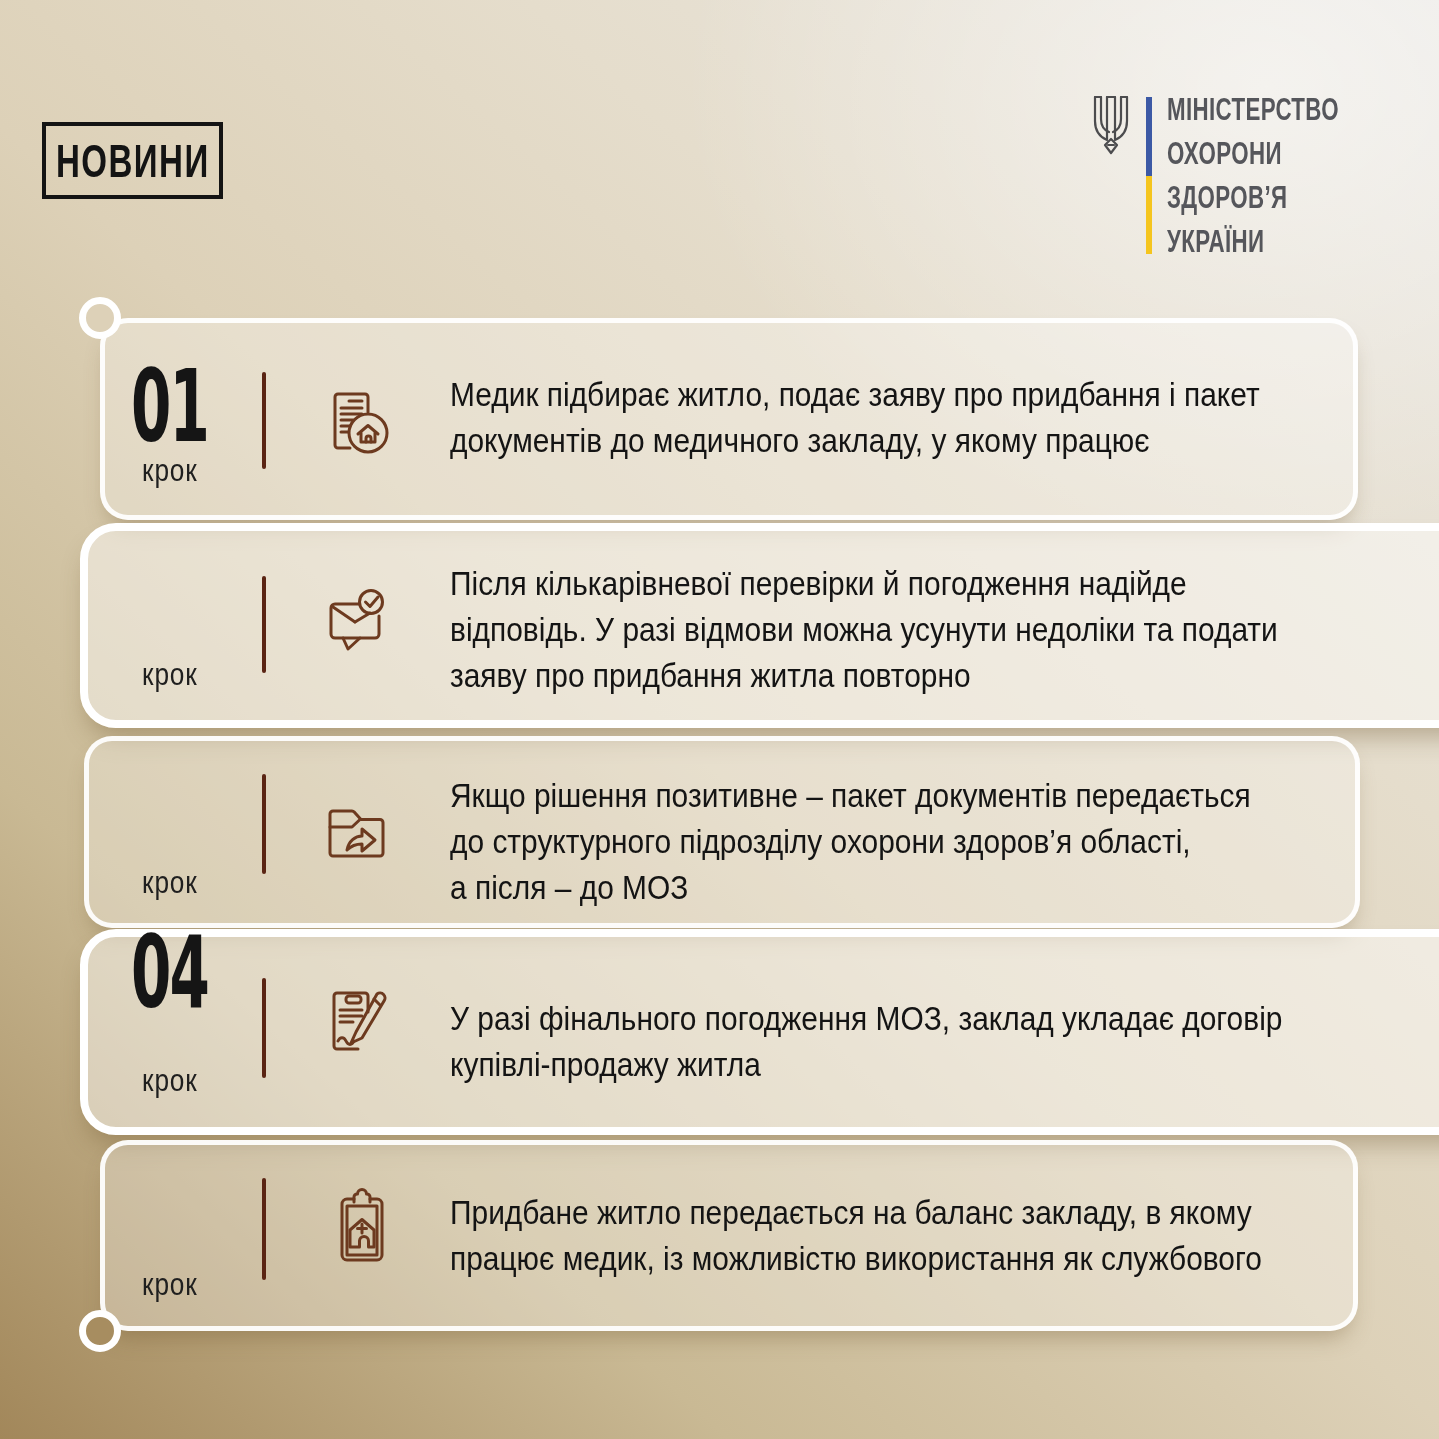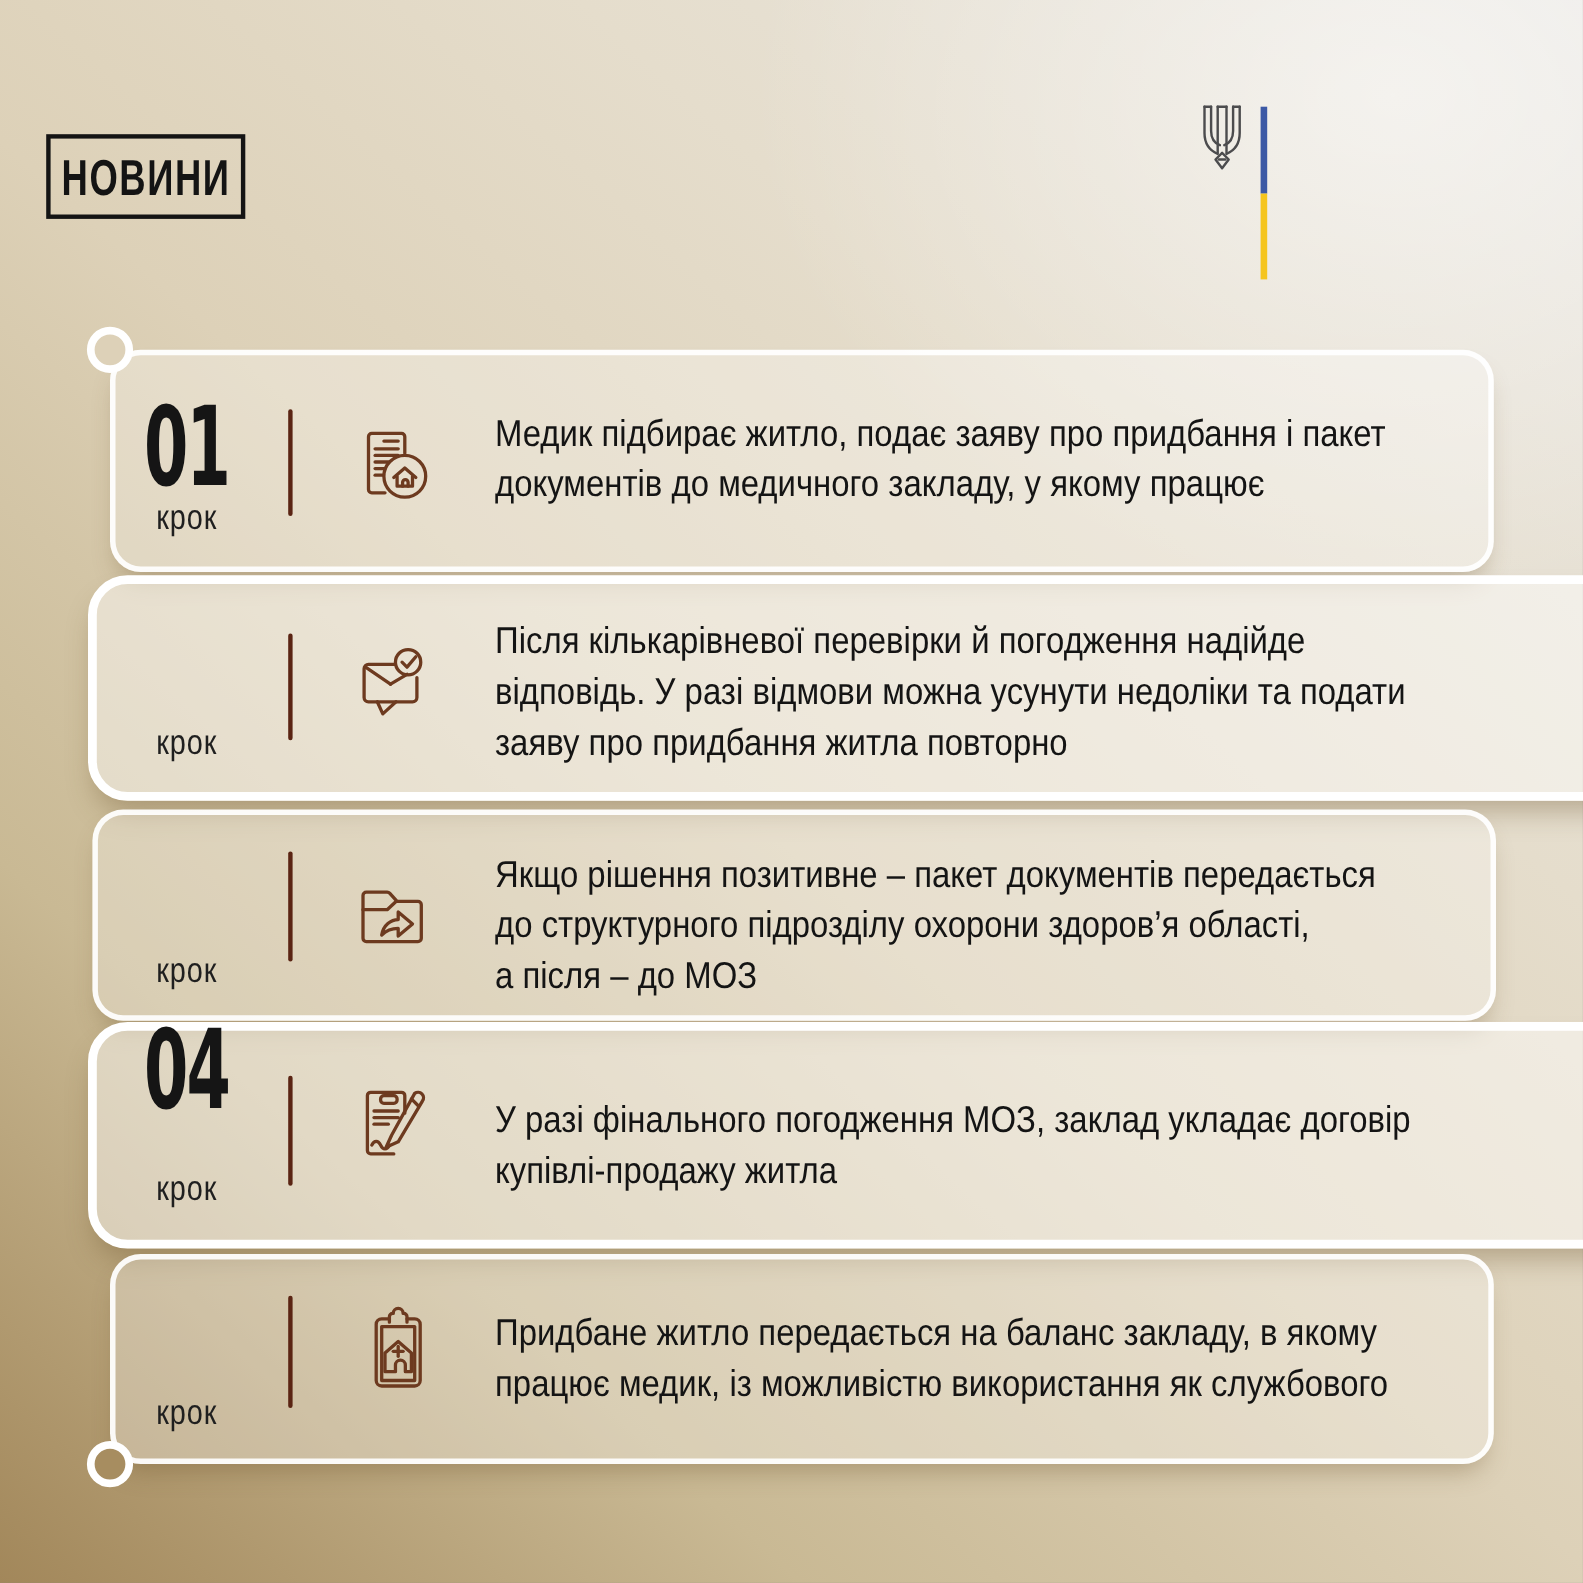--- a/index.html
+++ b/index.html
@@ -86,20 +86,26 @@
       <path d="M31,3 v22 c0,7 -3,11 -8,13"></path>
       <path d="M37,3 v24 c0,10 -5,16 -12,19"></path>
       <path d="M5,3 h6 M17,3 h8 M31,3 h6"></path>
       <path d="M21,45 l-6,6 6,8 6,-8 z"></path>
       <path d="M18,51 h6"></path>
     </svg>
   </div>
   <div class="logo-bar">
     <div class="b"></div>
     <div class="y"></div>
+  </div>
+  <div class="logo-title">
+    <span class="cond-left">МІНІСТЕРСТВО
+ОХОРОНИ
+ЗДОРОВ’Я
+УКРАЇНИ</span>
   </div>
 
   <div class="card card-odd" style="left:100px;top:318px;width:1258px;height:202px;"></div>
   <div class="card card-even" style="left:80px;top:523px;width:1420px;height:205px;"></div>
   <div class="card card-odd" style="left:84px;top:736px;width:1276px;height:192px;"></div>
   <div class="card card-even" style="left:80px;top:929px;width:1420px;height:206px;"></div>
   <div class="card card-odd" style="left:100px;top:1140px;width:1258px;height:191px;"></div>
 
   <div class="node" style="left:79px;top:297px;background:#ddd1b8;"></div>
   <div class="node" style="left:79px;top:1310px;background:#a78d60;"></div>

